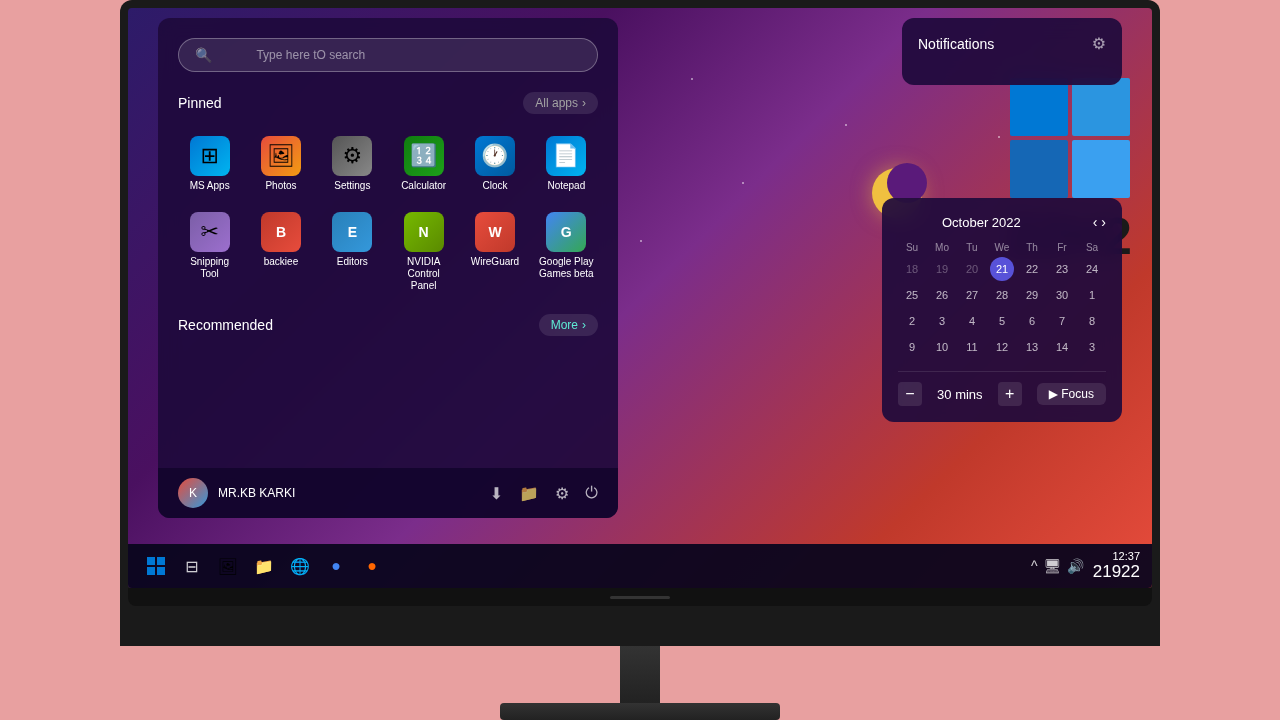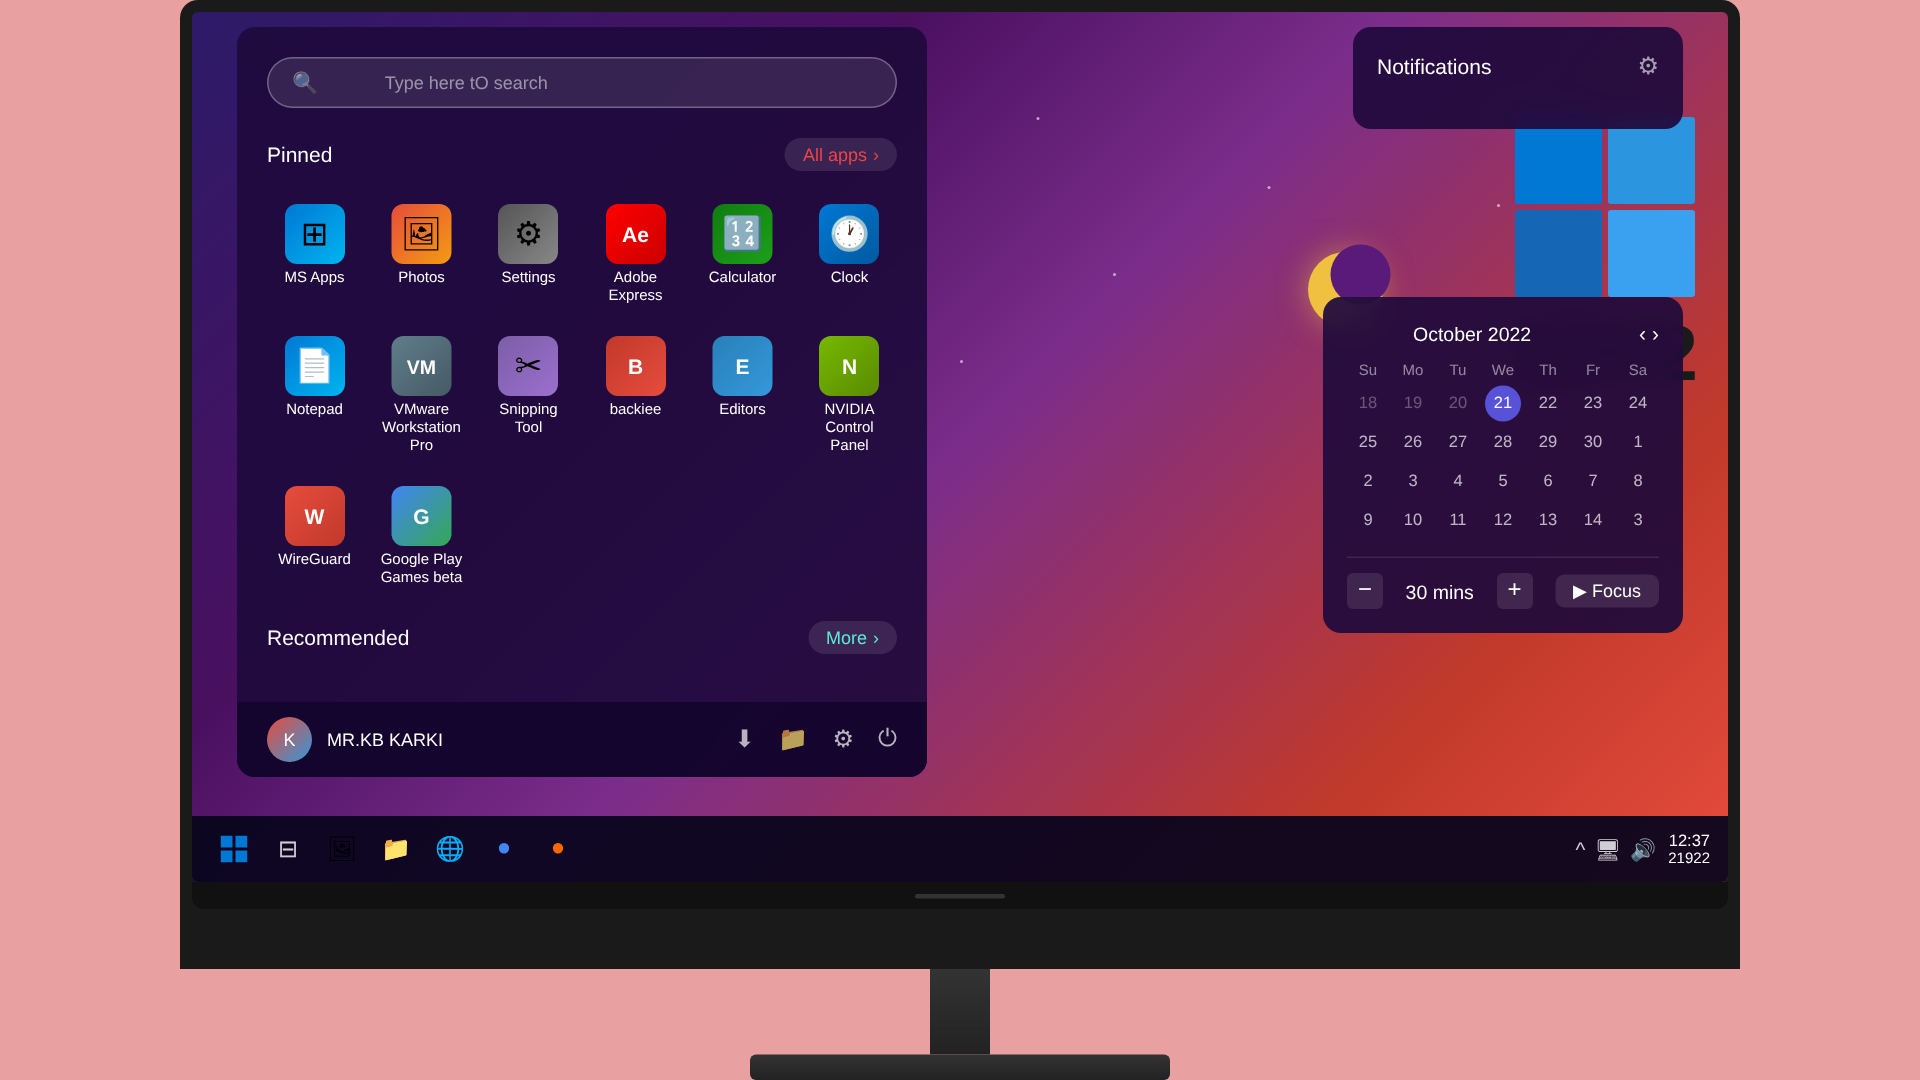--- a/index.html
+++ b/index.html
@@ -113,21 +113,21 @@
     }
     .pinned-label {
       color: white;
       font-size: 14px;
       font-weight: 500;
     }
     .all-apps-btn {
       background: rgba(255,255,255,0.1);
       border: none;
       border-radius: 12px;
-      color: #ef4444;
+      color: #a3a3a3;
       font-size: 12px;
       padding: 4px 12px;
       cursor: pointer;
       display: flex;
       gap: 4px;
     }
 
     .apps-grid {
       display: grid;
       grid-template-columns: repeat(6, 1fr);
@@ -443,21 +443,21 @@
       display: flex;
       flex-direction: column;
       align-items: flex-end;
     }
     .clock-time {
       color: white;
       font-size: 11px;
     }
     .clock-date {
       color: white;
-      font-size: 10px;
+      font-size: 17px;
     }
 
     
     .win-badge-area {
       position: absolute;
       right: 50px;
       top: 80px;
       display: flex;
       flex-direction: column;
       align-items: center;
@@ -574,38 +574,30 @@
           </div>
           <div class="app-item">
             <div class="app-icon icon-photos">🖼</div>
             <span class="app-label">Photos</span>
           </div>
           <div class="app-item">
             <div class="app-icon icon-settings">⚙</div>
             <span class="app-label">Settings</span>
           </div>
           <div class="app-item">
-            <div class="app-icon icon-adobe" style="font-size:14px;font-weight:bold;color:white;">Ae</div>
-            <span class="app-label">Adobe Express</span>
-          </div>
-          <div class="app-item">
             <div class="app-icon icon-calc">🔢</div>
             <span class="app-label">Calculator</span>
           </div>
           <div class="app-item">
             <div class="app-icon icon-clock">🕐</div>
             <span class="app-label">Clock</span>
           </div>
           <div class="app-item">
             <div class="app-icon icon-notepad">📄</div>
             <span class="app-label">Notepad</span>
-          </div>
-          <div class="app-item">
-            <div class="app-icon icon-vmware" style="font-size:13px;font-weight:bold;color:white;">VM</div>
-            <span class="app-label">VMware Workstation Pro</span>
           </div>
           <div class="app-item">
             <div class="app-icon icon-snipping">✂</div>
             <span class="app-label">Snipping Tool</span>
           </div>
           <div class="app-item">
             <div class="app-icon icon-backiee" style="font-size:14px;font-weight:bold;color:white;">B</div>
             <span class="app-label">backiee</span>
           </div>
           <div class="app-item">

